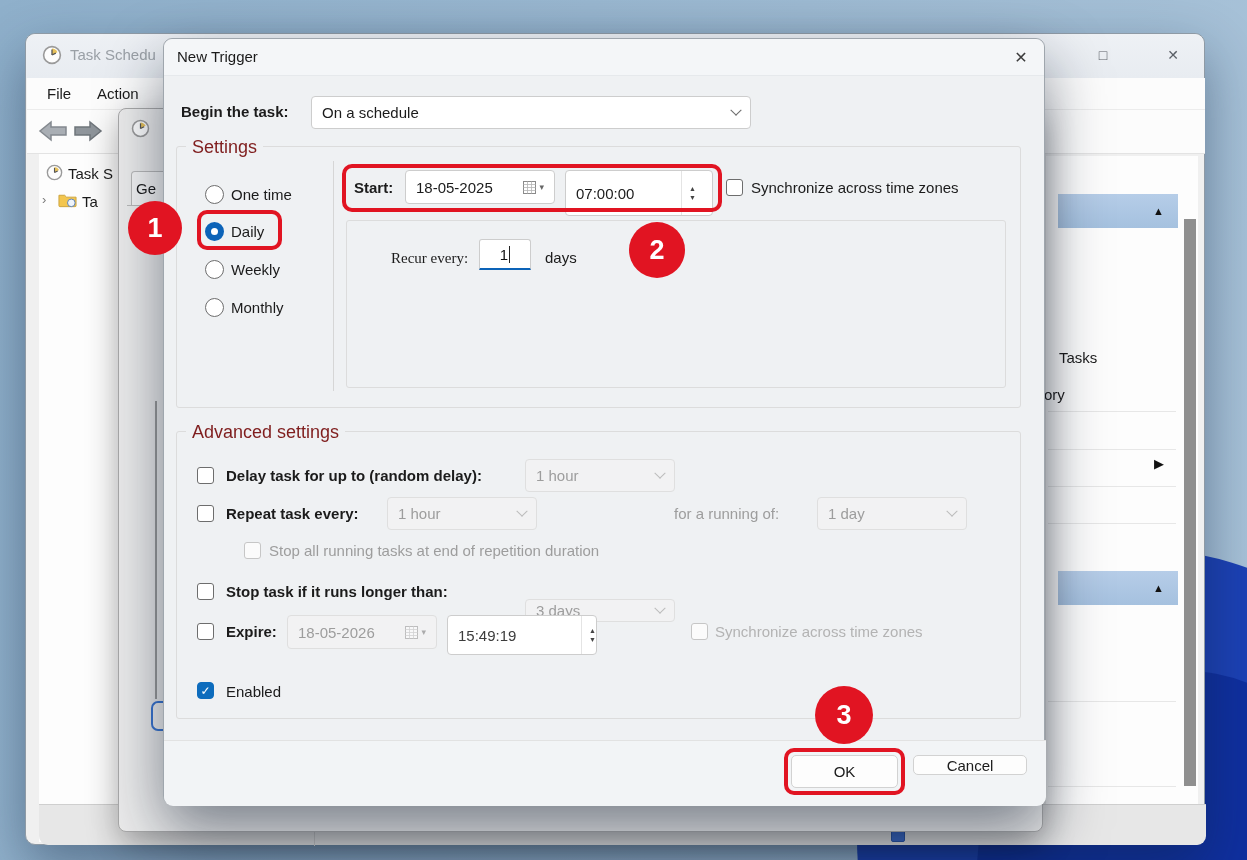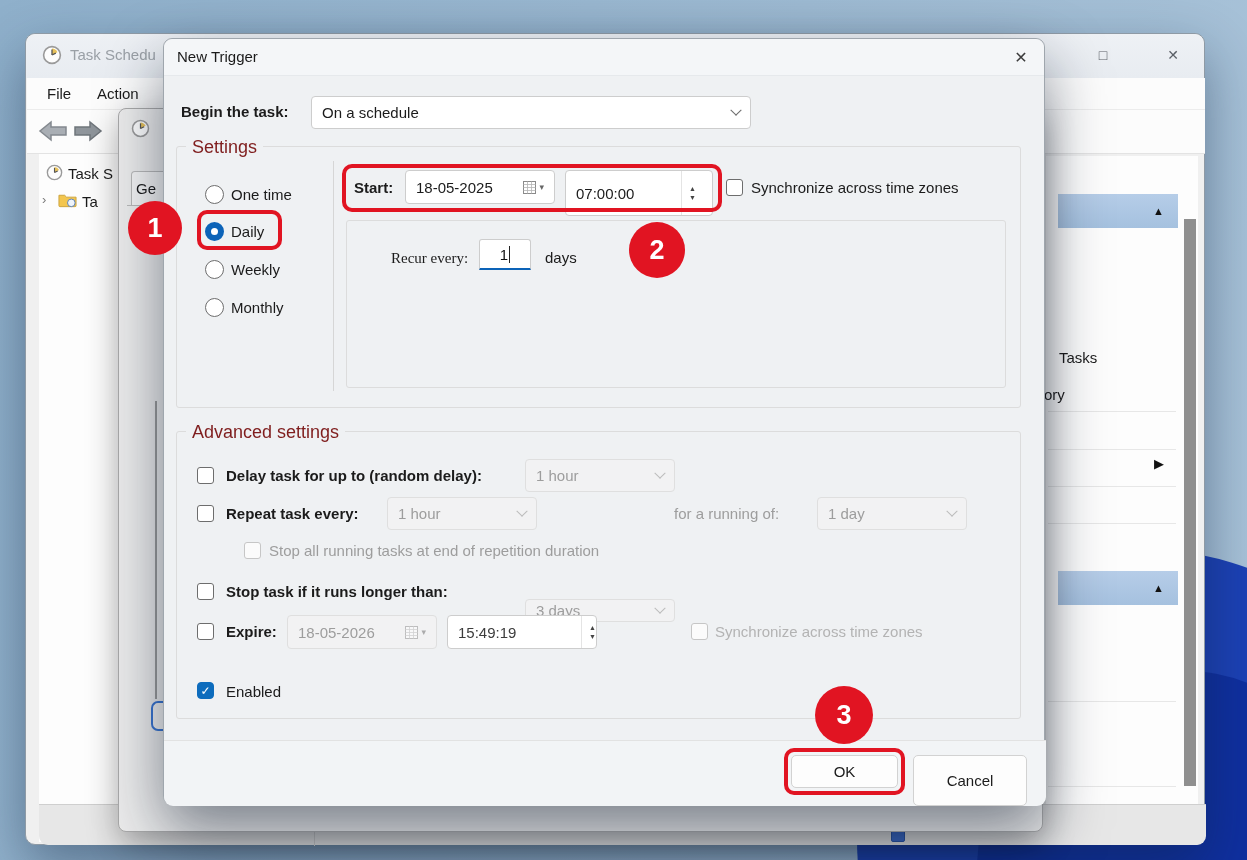--- a/index.html
+++ b/index.html
@@ -296,40 +296,40 @@
     <div class="abs combo dis" style="left:123px;top:576px;width:150px;height:34px;">
       <span>18-05-2026</span>
       <span class="cal">
         <svg width="13" height="13" viewBox="0 0 13 13">
           <rect x="0.5" y="0.5" width="12" height="12" fill="#fff" stroke="#8a8a8a"></rect>
           <path d="M0.5 3.5 h12 M4.5 0.5 v12 M8.5 0.5 v12 M0.5 6.5 h12 M0.5 9.5 h12" stroke="#b5b5b5" stroke-width="0.8"></path>
         </svg>
         <span>▾</span>
       </span>
     </div>
-    <div class="abs combo" style="left:283px;top:576px;width:150px;height:34px;padding-right:0;color:#3c3c3c;">
+    <div class="abs combo" style="left:283px;top:576px;width:150px;height:40px;padding-right:0;color:#3c3c3c;">
       <span>15:49:19</span>
       <span class="spin-arrows">
         <span>▲</span>
         <span>▼</span>
       </span>
     </div>
     <span class="abs checkbox dis" style="left:527px;top:584px;"></span>
     <span class="abs lbl lgray" style="left:551px;top:584px;">Synchronize across time zones</span>
 
     <span class="abs checkbox checked" style="left:33px;top:643px;">
       <span>✓</span>
     </span>
     <span class="abs lbl" style="left:62px;top:644px;text-align:right;">Enabled</span>
 
     <div class="abs dlg-footer"></div>
     <div class="abs btn" style="left:627px;top:716px;width:107px;height:33px;">
       <span>OK</span>
     </div>
-    <div class="abs btn" style="left:749px;top:716px;width:114px;height:51px;">
+    <div class="abs btn" style="left:749px;top:716px;width:114px;height:20px;">
       <span>Cancel</span>
     </div>
     <div class="abs red-box" style="left:620px;top:709px;width:121px;height:47px;"></div>
   </div>
 
   <div class="abs badge" style="left:128px;top:201px;">
     <span>1</span>
   </div>
   <div class="abs badge" style="left:629px;top:222px;width:56px;height:56px;">
     <span>2</span>

